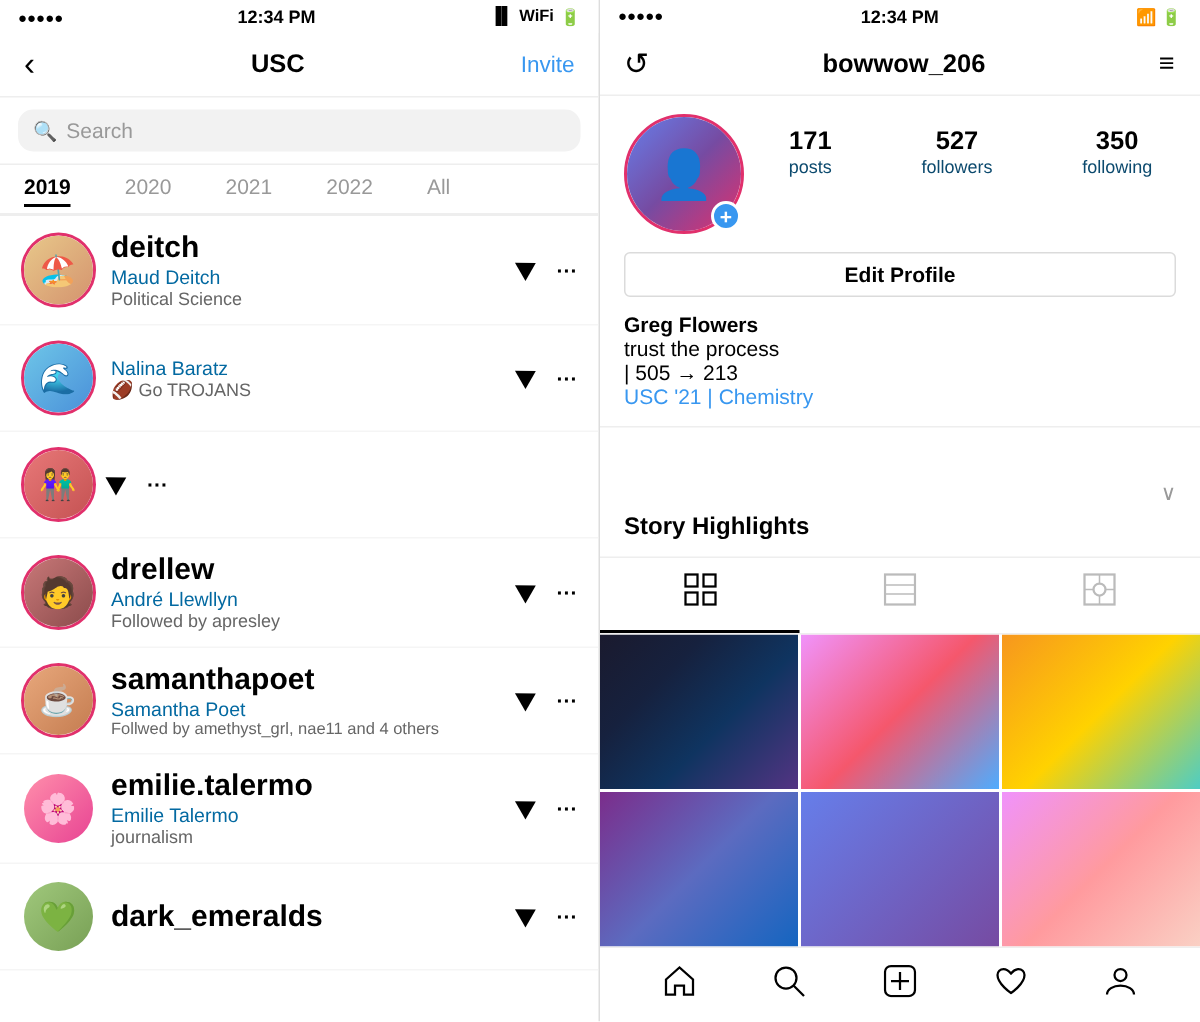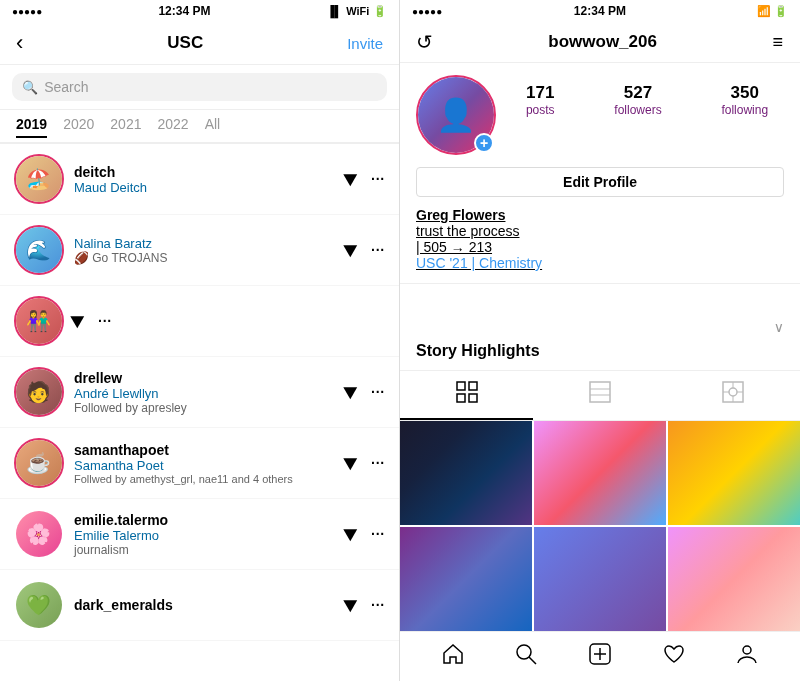--- a/index.html
+++ b/index.html
@@ -72,21 +72,21 @@
       gap: 6px;
     }
     .search-icon-svg { color: #999; font-size: 13px; }
     .search-input-text { color: #999; font-size: 14px; }
 
     .year-tabs {
       display: flex;
       align-items: center;
       padding: 6px 16px;
       border-bottom: 2px solid #eee;
-      gap: 16px;
+      gap: 36px;
     }
     .year-tab {
       font-size: 14px;
       color: #999;
       cursor: pointer;
       padding-bottom: 4px;
     }
     .year-tab.active {
       color: #000;
       font-weight: 700;
@@ -116,21 +116,21 @@
     .user-avatar.no-border { border-color: transparent; }
     .avatar-placeholder {
       width: 100%;
       height: 100%;
       display: flex;
       align-items: center;
       justify-content: center;
       font-size: 20px;
     }
     .user-info { flex: 1; }
-    .user-handle { font-weight: 700; font-size: 14px; color: #000; }
+    .user-handle { font-weight: 700; font-size: 20px; color: #000; }
     .user-name { font-size: 13px; color: #0369a1; }
     .user-detail { font-size: 12px; color: #666; }
     .user-actions {
       display: flex;
       align-items: center;
       gap: 12px;
     }
     .more-icon { color: #000; font-size: 14px; font-weight: 700; cursor: pointer; }
 
     
@@ -205,37 +205,36 @@
       justify-content: space-around;
       padding-top: 8px;
     }
     .stat-item {
       text-align: center;
       display: flex;
       flex-direction: column;
       align-items: center;
     }
     .stat-number { font-size: 17px; font-weight: 700; color: #000; }
-    .stat-label { font-size: 12px; color: #701a75; }
+    .stat-label { font-size: 12px; color: #0c4a6e; }
 
     .edit-profile-btn {
       margin: 0 16px 10px;
       border: 1px solid #dbdbdb;
       border-radius: 4px;
       padding: 6px 12px;
       text-align: center;
       font-size: 14px;
       font-weight: 600;
       cursor: pointer;
       background: #fff;
     }
 
     .profile-bio {
       padding: 0 16px 12px;
-      text-decoration: underline;
     }
     .bio-name { font-size: 14px; font-weight: 700; color: #000; }
     .bio-line { font-size: 14px; color: #000; }
     .bio-link { font-size: 14px; color: #3897f0; cursor: pointer; }
 
     .story-highlights-section {
       border-top: 1px solid #eee;
       border-bottom: 1px solid #eee;
       padding: 10px 16px;
       display: flex;
@@ -376,20 +375,21 @@
 
   <div class="user-list">
 
     <div class="user-item">
       <div class="user-avatar">
         <div class="avatar-placeholder av1">🏖️</div>
       </div>
       <div class="user-info">
         <div class="user-handle">deitch</div>
         <div class="user-name">Maud Deitch</div>
+        <div class="user-detail">Political Science</div>
       </div>
       <div class="user-actions">
         <span class="triangle-icon"></span>
         <span class="more-icon">···</span>
       </div>
     </div>
 
     <div class="user-item">
       <div class="user-avatar">
         <div class="avatar-placeholder av2">🌊</div>

